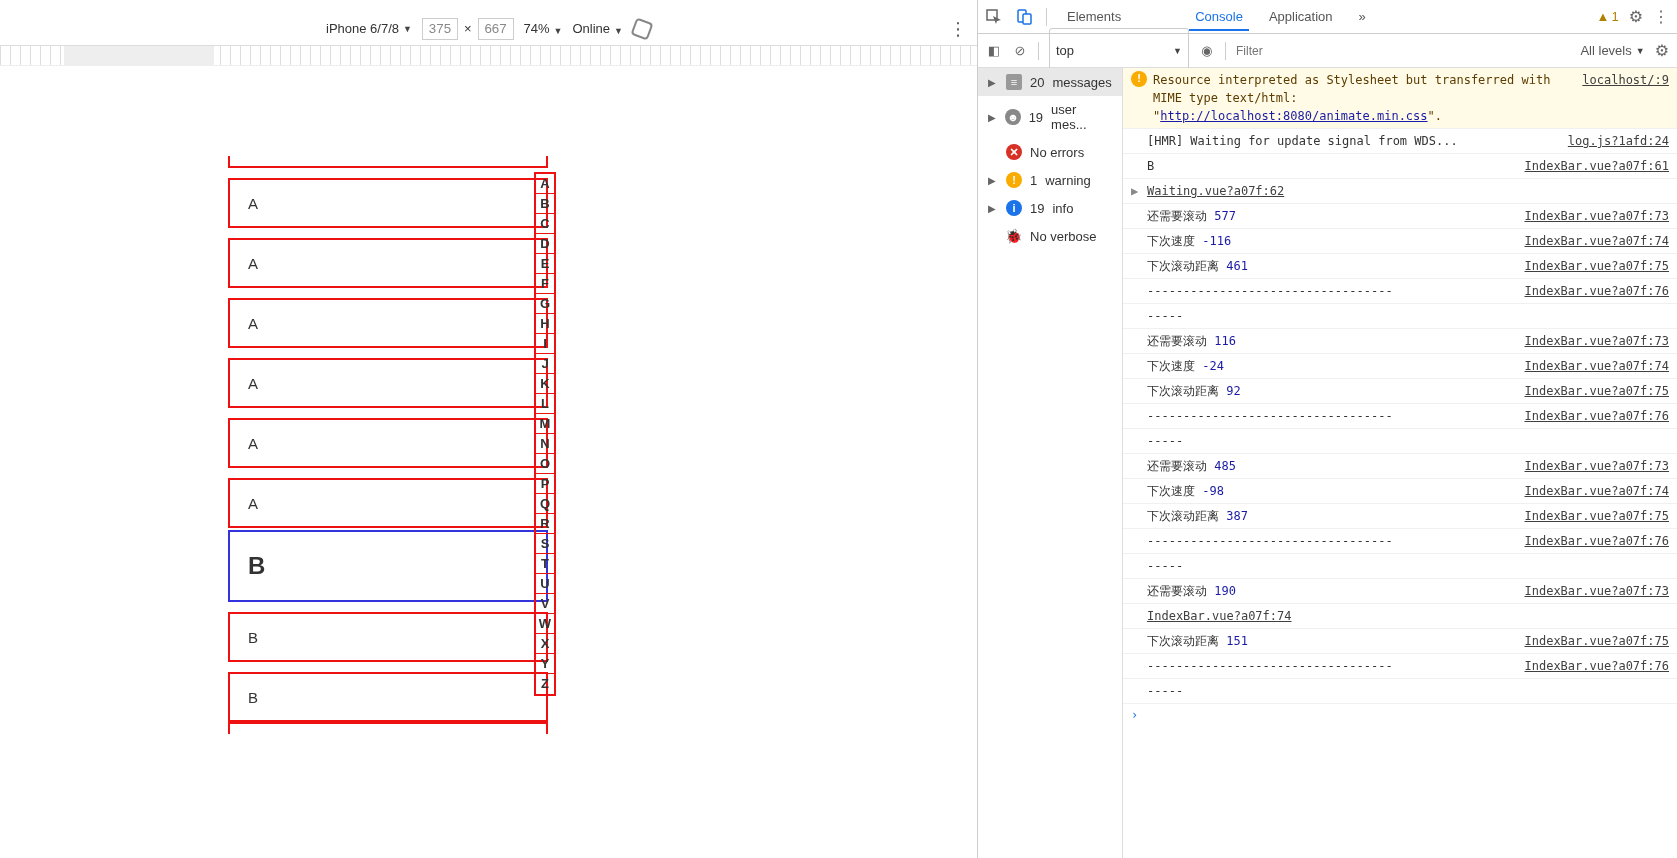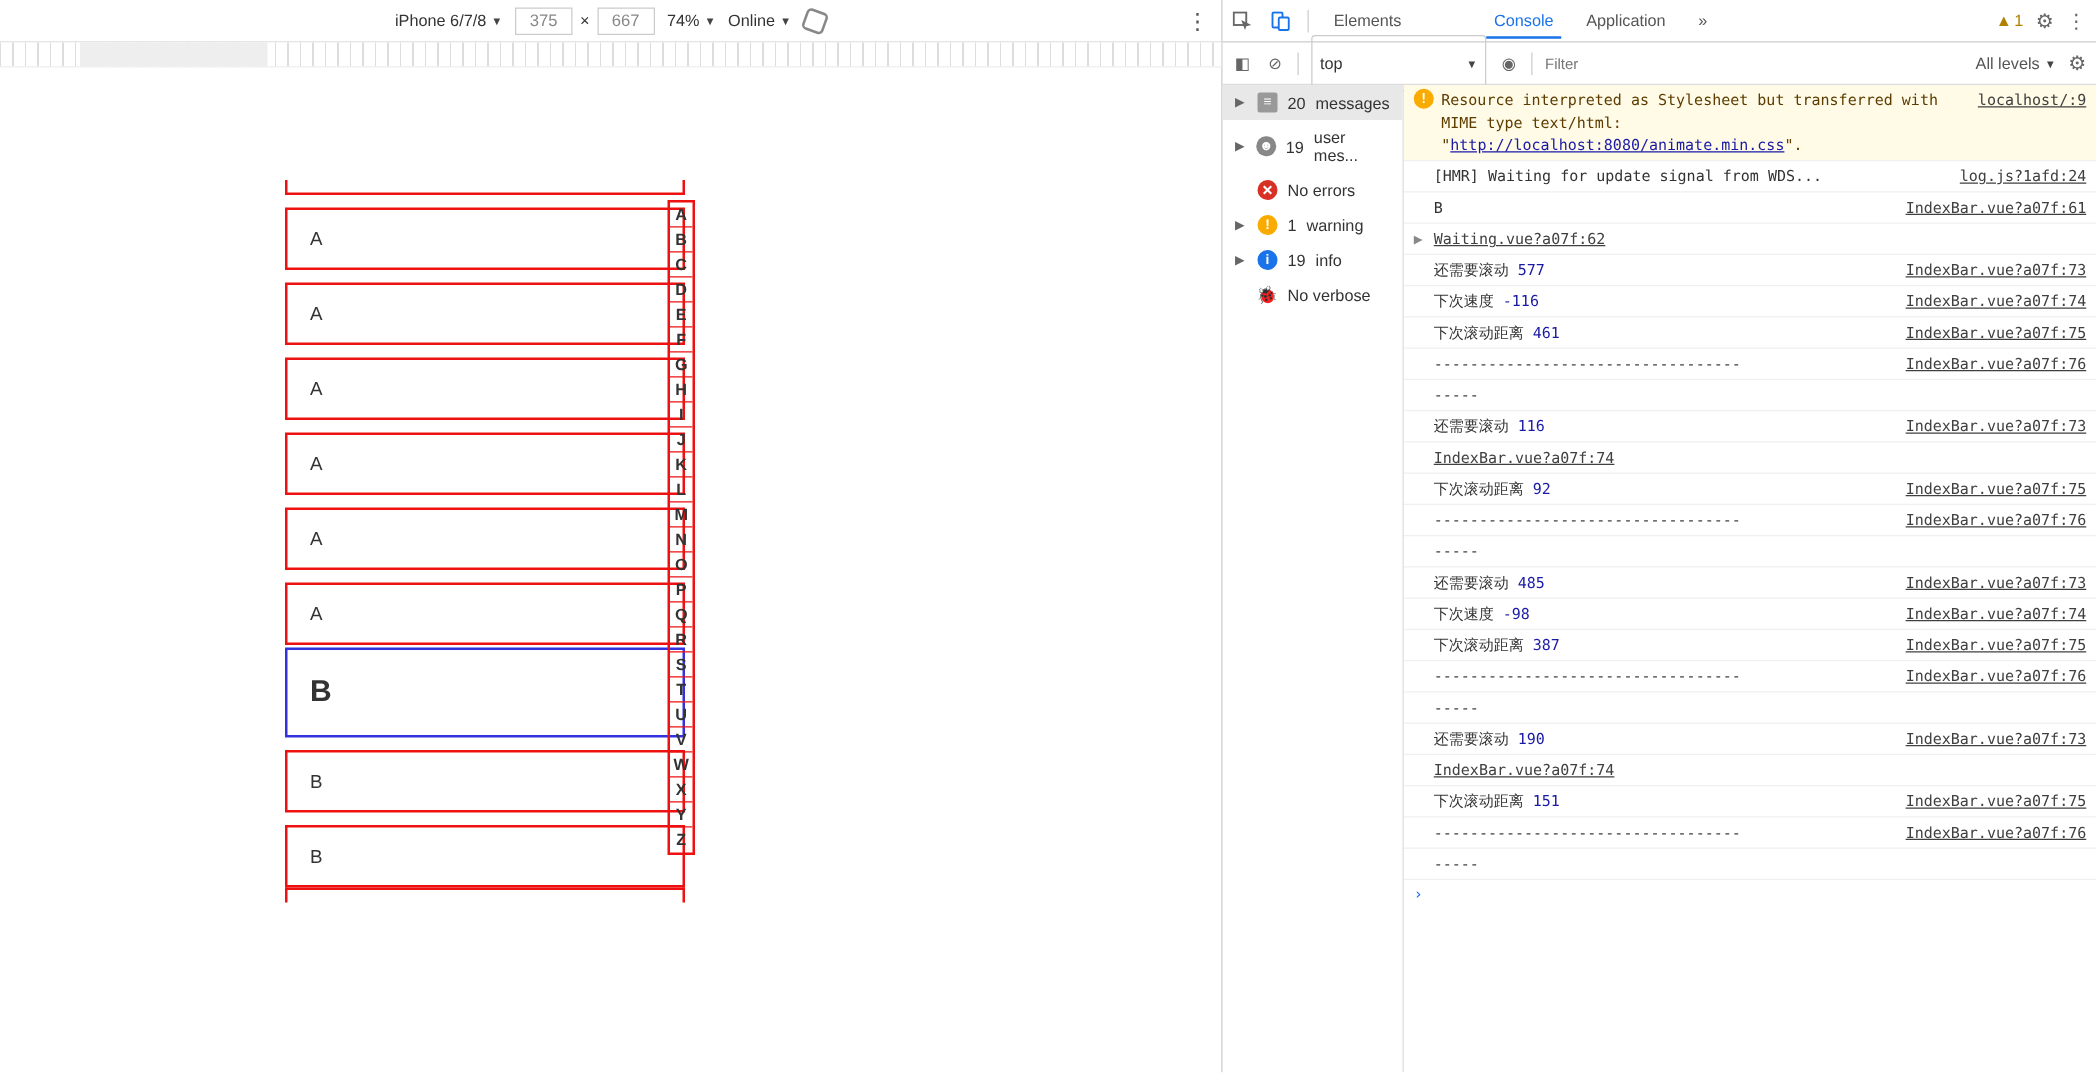--- a/index.html
+++ b/index.html
@@ -1,23 +1,23 @@
 <!DOCTYPE html>
 <html><head>
 <meta charset="utf-8">
 <style>
 * { box-sizing: border-box; margin: 0; padding: 0; }
 body { font-family: Arial, Helvetica, sans-serif; font-size: 13px; color: #333; background: #fff; overflow: hidden; }
 .app { display: flex; width: 1677px; height: 858px; }
 .left-pane { flex: 0 0 978px; display: flex; flex-direction: column; border-right: 1px solid #ccc; }
-.device-toolbar { height: 34px; display: flex; align-items: center; justify-content: center; border-bottom: 1px solid #ddd; gap: 10px; position: relative; }
+.device-toolbar { height: 34px; display: flex; align-items: center; justify-content: center; border-bottom: 1px solid #ddd; gap: 10px; position: relative; margin-top: 12px; }
 .device-select { display: flex; align-items: center; gap: 4px; cursor: pointer; }
 .dim-box { display: flex; align-items: center; gap: 6px; }
-.dim-input { width: 46px; height: 22px; border: 1px solid #ccc; text-align: center; color: #888; background:#fff; }
-.zoom, .online { display: flex; align-items: center; gap: 4px; cursor: pointer; }
+.dim-input { width: 36px; height: 22px; border: 1px solid #ccc; text-align: center; color: #888; background:#fff; }
+.zoom, .online { display: flex; align-items: flex-end; gap: 4px; cursor: pointer; }
 .rotate-icon { width: 18px; height: 18px; border: 2px solid #888; border-radius: 4px; transform: rotate(20deg); position: relative; }
 .kebab { position: absolute; right: 10px; font-size: 18px; cursor: pointer; color: #555; }
 .tri { font-size: 9px; color: #444; }
 .ruler { height: 20px; background: #fff; border-bottom: 1px solid #eee; position: relative; }
 .ruler::before { content:""; position:absolute; inset:0; background: repeating-linear-gradient(to right, #ddd 0, #ddd 1px, transparent 1px, transparent 10px); }
 .ruler::after { content:""; position:absolute; left:64px; width:150px; top:0; bottom:0; background:#eee; }
 .viewport-area { flex: 1; display: flex; padding-top: 90px; padding-left: 228px; overflow:hidden; }
 .device-frame { width: 320px; height: 570px; position: relative; }
 .list-area { position: absolute; inset: 0; }
 .list-partial { height: 12px; border: 2px solid #e11; border-top: none; margin: 0; }
@@ -285,20 +285,21 @@
               <span class="msg">-----</span>
             </div>
 
           <div class="log-row">
               <span class="log-caret"></span>
               <span class="msg"><span>还需要滚动</span> <span class="num">116</span></span>
               <span class="src">IndexBar.vue?a07f:73</span>
             </div>
           <div class="log-row">
               <span class="log-caret"></span>
+              <span class="msg"><span>下次速度</span> <span class="num">-24</span></span>
               <span class="src">IndexBar.vue?a07f:74</span>
             </div>
           <div class="log-row">
               <span class="log-caret"></span>
               <span class="msg"><span>下次滚动距离</span> <span class="num">92</span></span>
               <span class="src">IndexBar.vue?a07f:75</span>
             </div>
           <div class="log-row">
               <span class="log-caret"></span>
               <span class="msg">----------------------------------</span>

